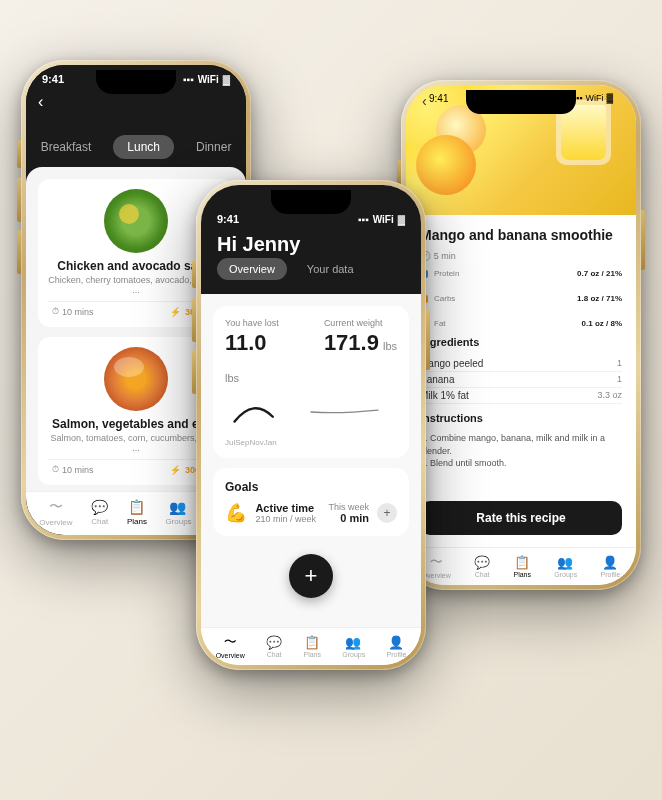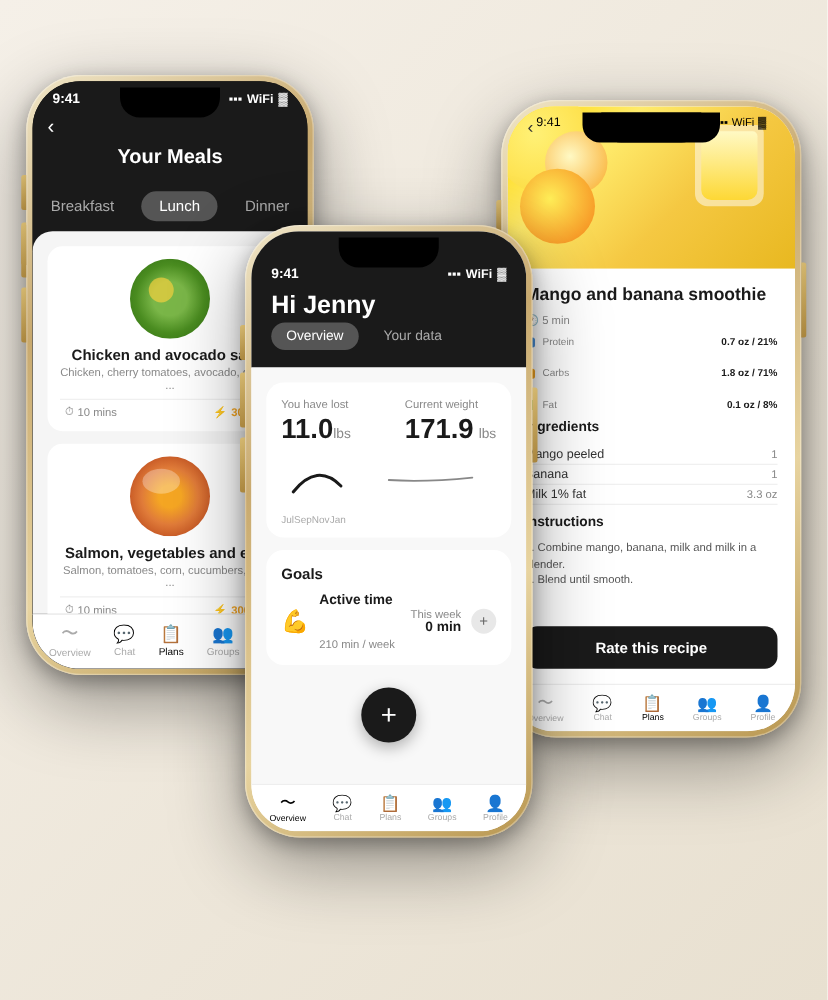--- a/index.html
+++ b/index.html
@@ -446,21 +446,20 @@
 
     .goal-name {
       font-size: 11px;
       font-weight: 600;
       color: #1a1a1a;
     }
 
     .goal-sub {
       font-size: 9px;
       color: #888;
-      margin-top: 24px;
     }
 
     .goal-right {
       text-align: right;
       font-size: 9px;
       color: #888;
     }
 
     .goal-right strong {
       display: block;
@@ -689,21 +688,20 @@
         <div class="status-bar">
           <span>9:41</span>
           <div class="status-icons">
             <span>▪▪▪</span>
             <span>WiFi</span>
             <span>▓</span>
           </div>
         </div>
         <div class="p1-header">
           <span class="p1-back">‹</span>
-          <div class="p1-title">Your Meals</div>
         </div>
         <div class="p1-tabs">
           <div class="p1-tab">Breakfast</div>
           <div class="p1-tab active">Lunch</div>
           <div class="p1-tab">Dinner</div>
         </div>
         <div class="p1-content">
 
           <div class="meal-card">
             <div class="meal-img">
@@ -791,21 +789,21 @@
             <div class="p2-tab active">Overview</div>
             <div class="p2-tab">Your data</div>
           </div>
         </div>
         <div class="p2-content">
 
           <div class="p2-stats-card">
             <div class="p2-stats-row">
               <div>
                 <div class="p2-stat-label">You have lost</div>
-                <div style="display:flex;align-items:baseline;gap:0;">
+                <div style="display:flex;align-items:baseline;gap:16px;flex-direction:column;">
                   <div class="p2-stat-value">11.0</div>
                   <div class="p2-stat-unit">lbs</div>
                 </div>
               </div>
               <div>
                 <div class="p2-stat-label">Current weight</div>
                 <div style="display:flex;align-items:baseline;gap:4px;">
                   <div class="p2-stat-value">171.9</div>
                   <div class="p2-stat-unit">lbs</div>
                 </div>

